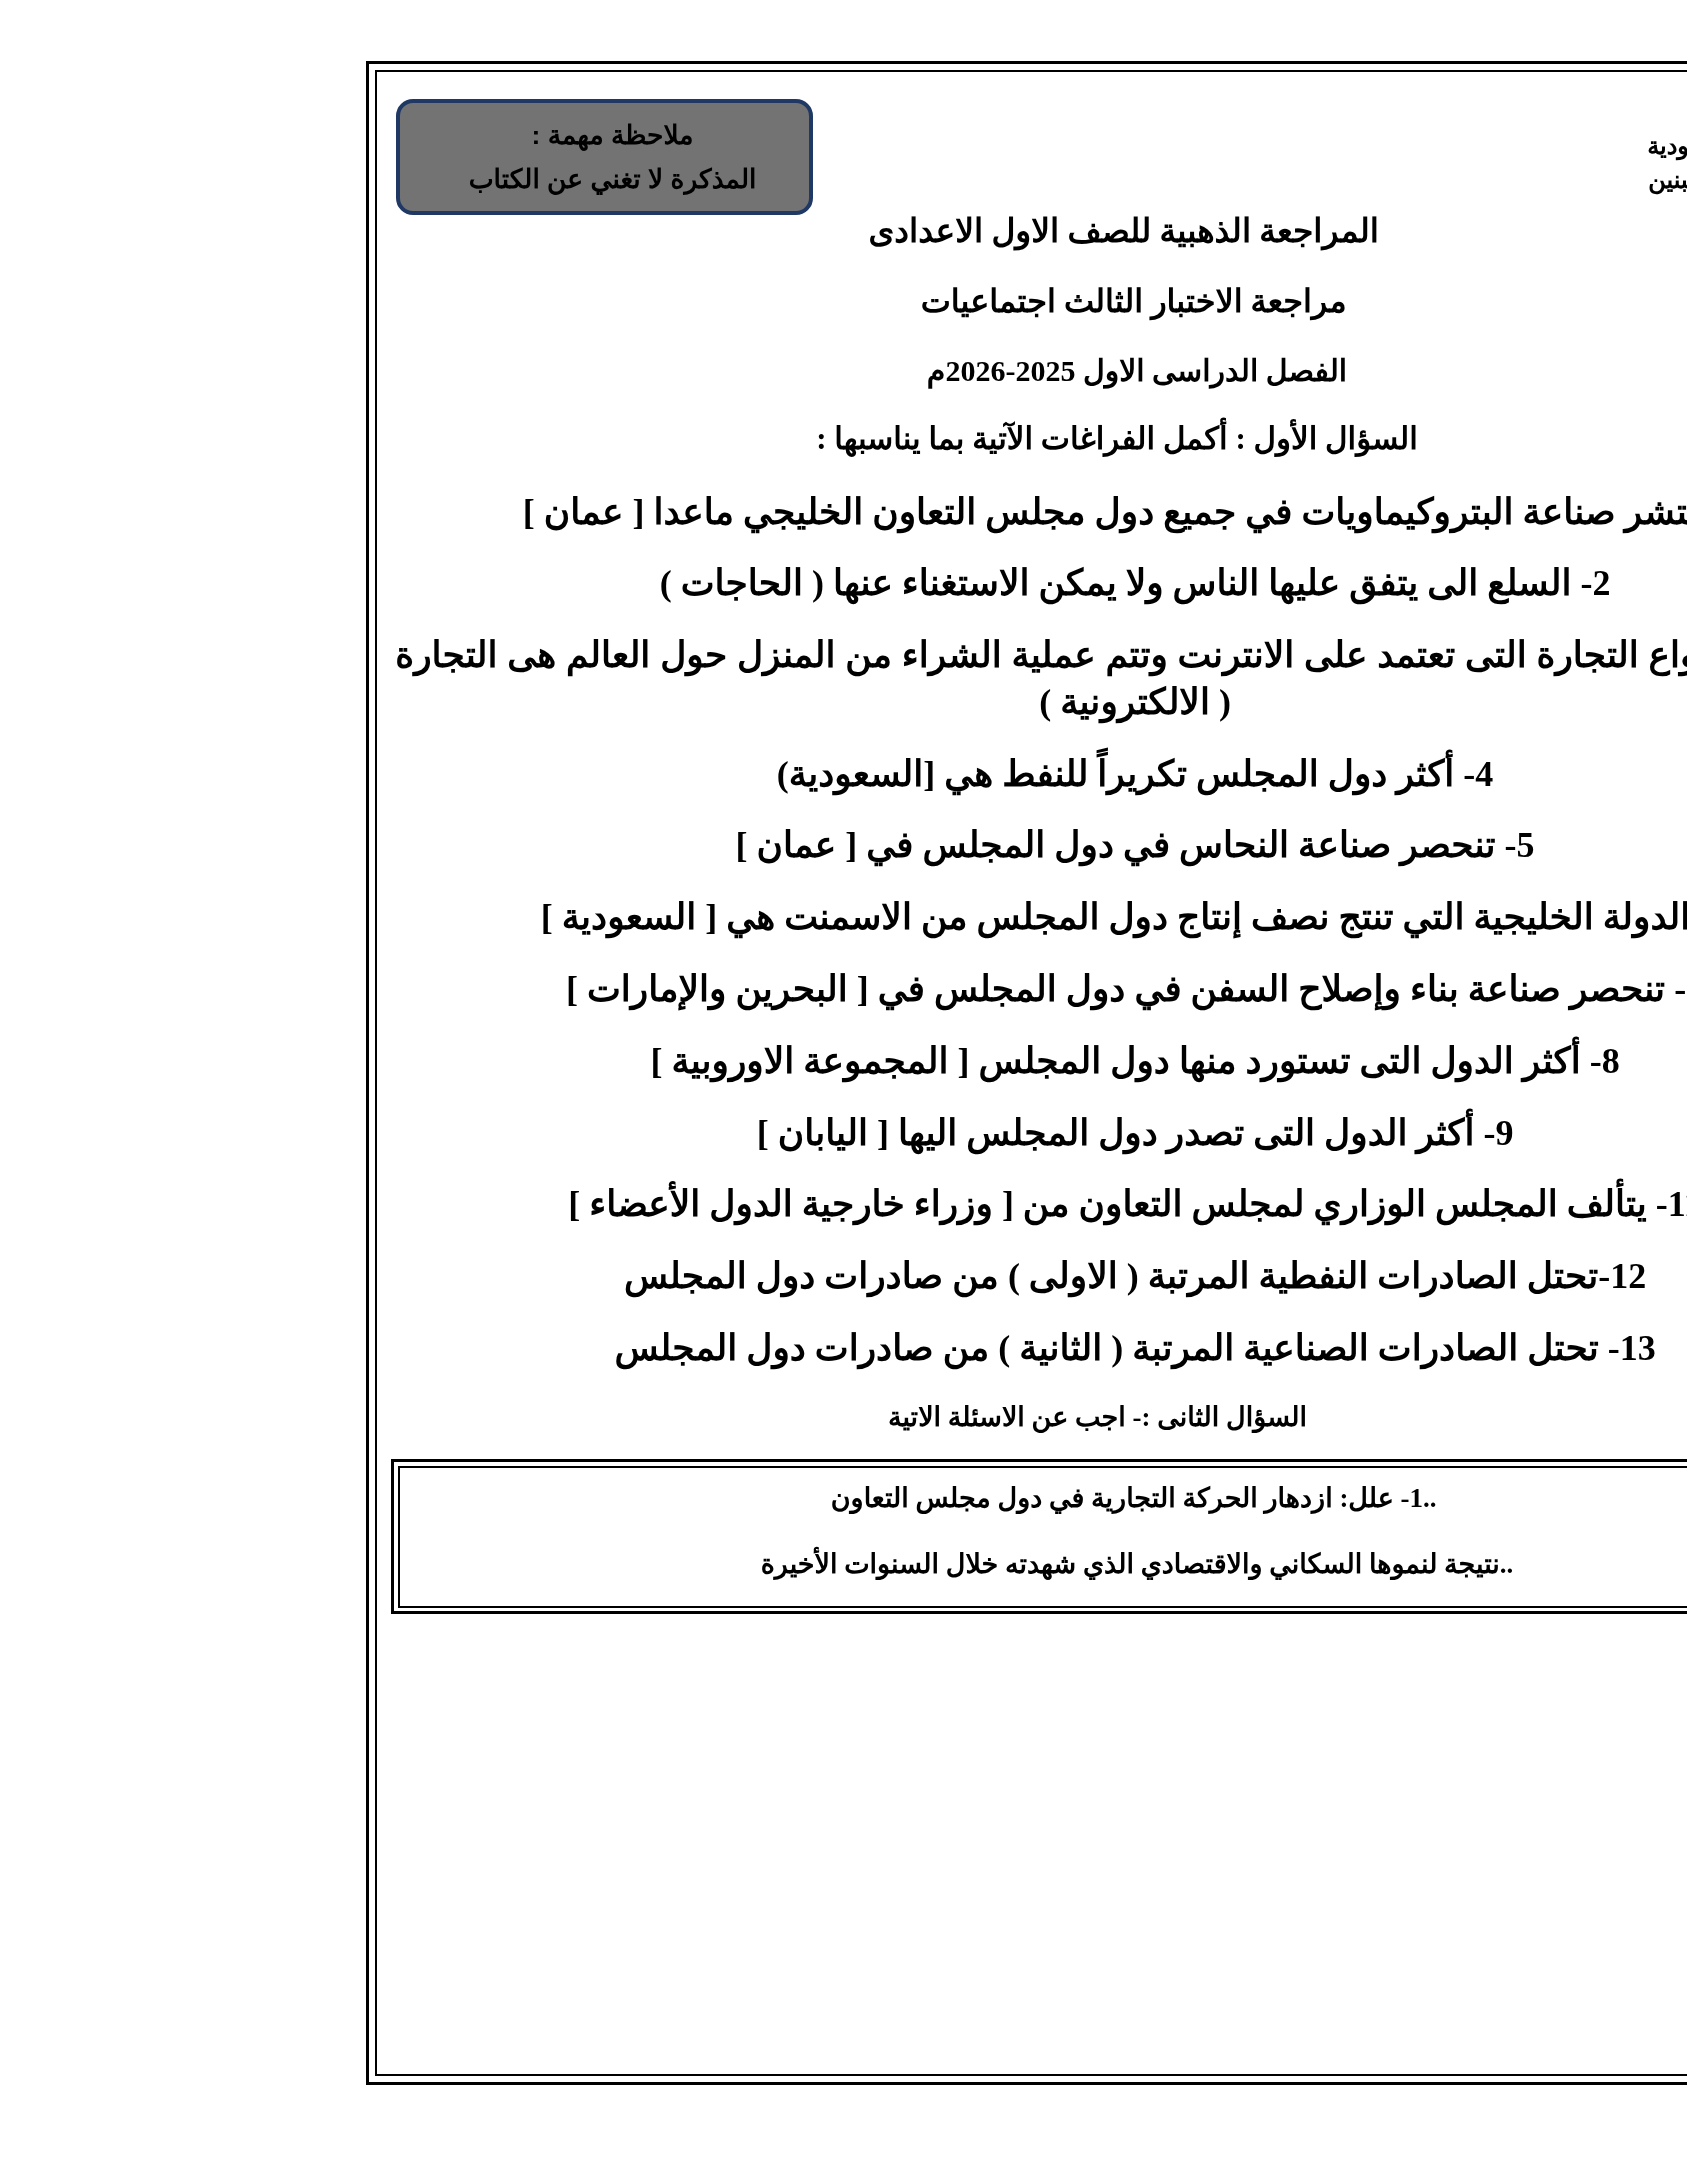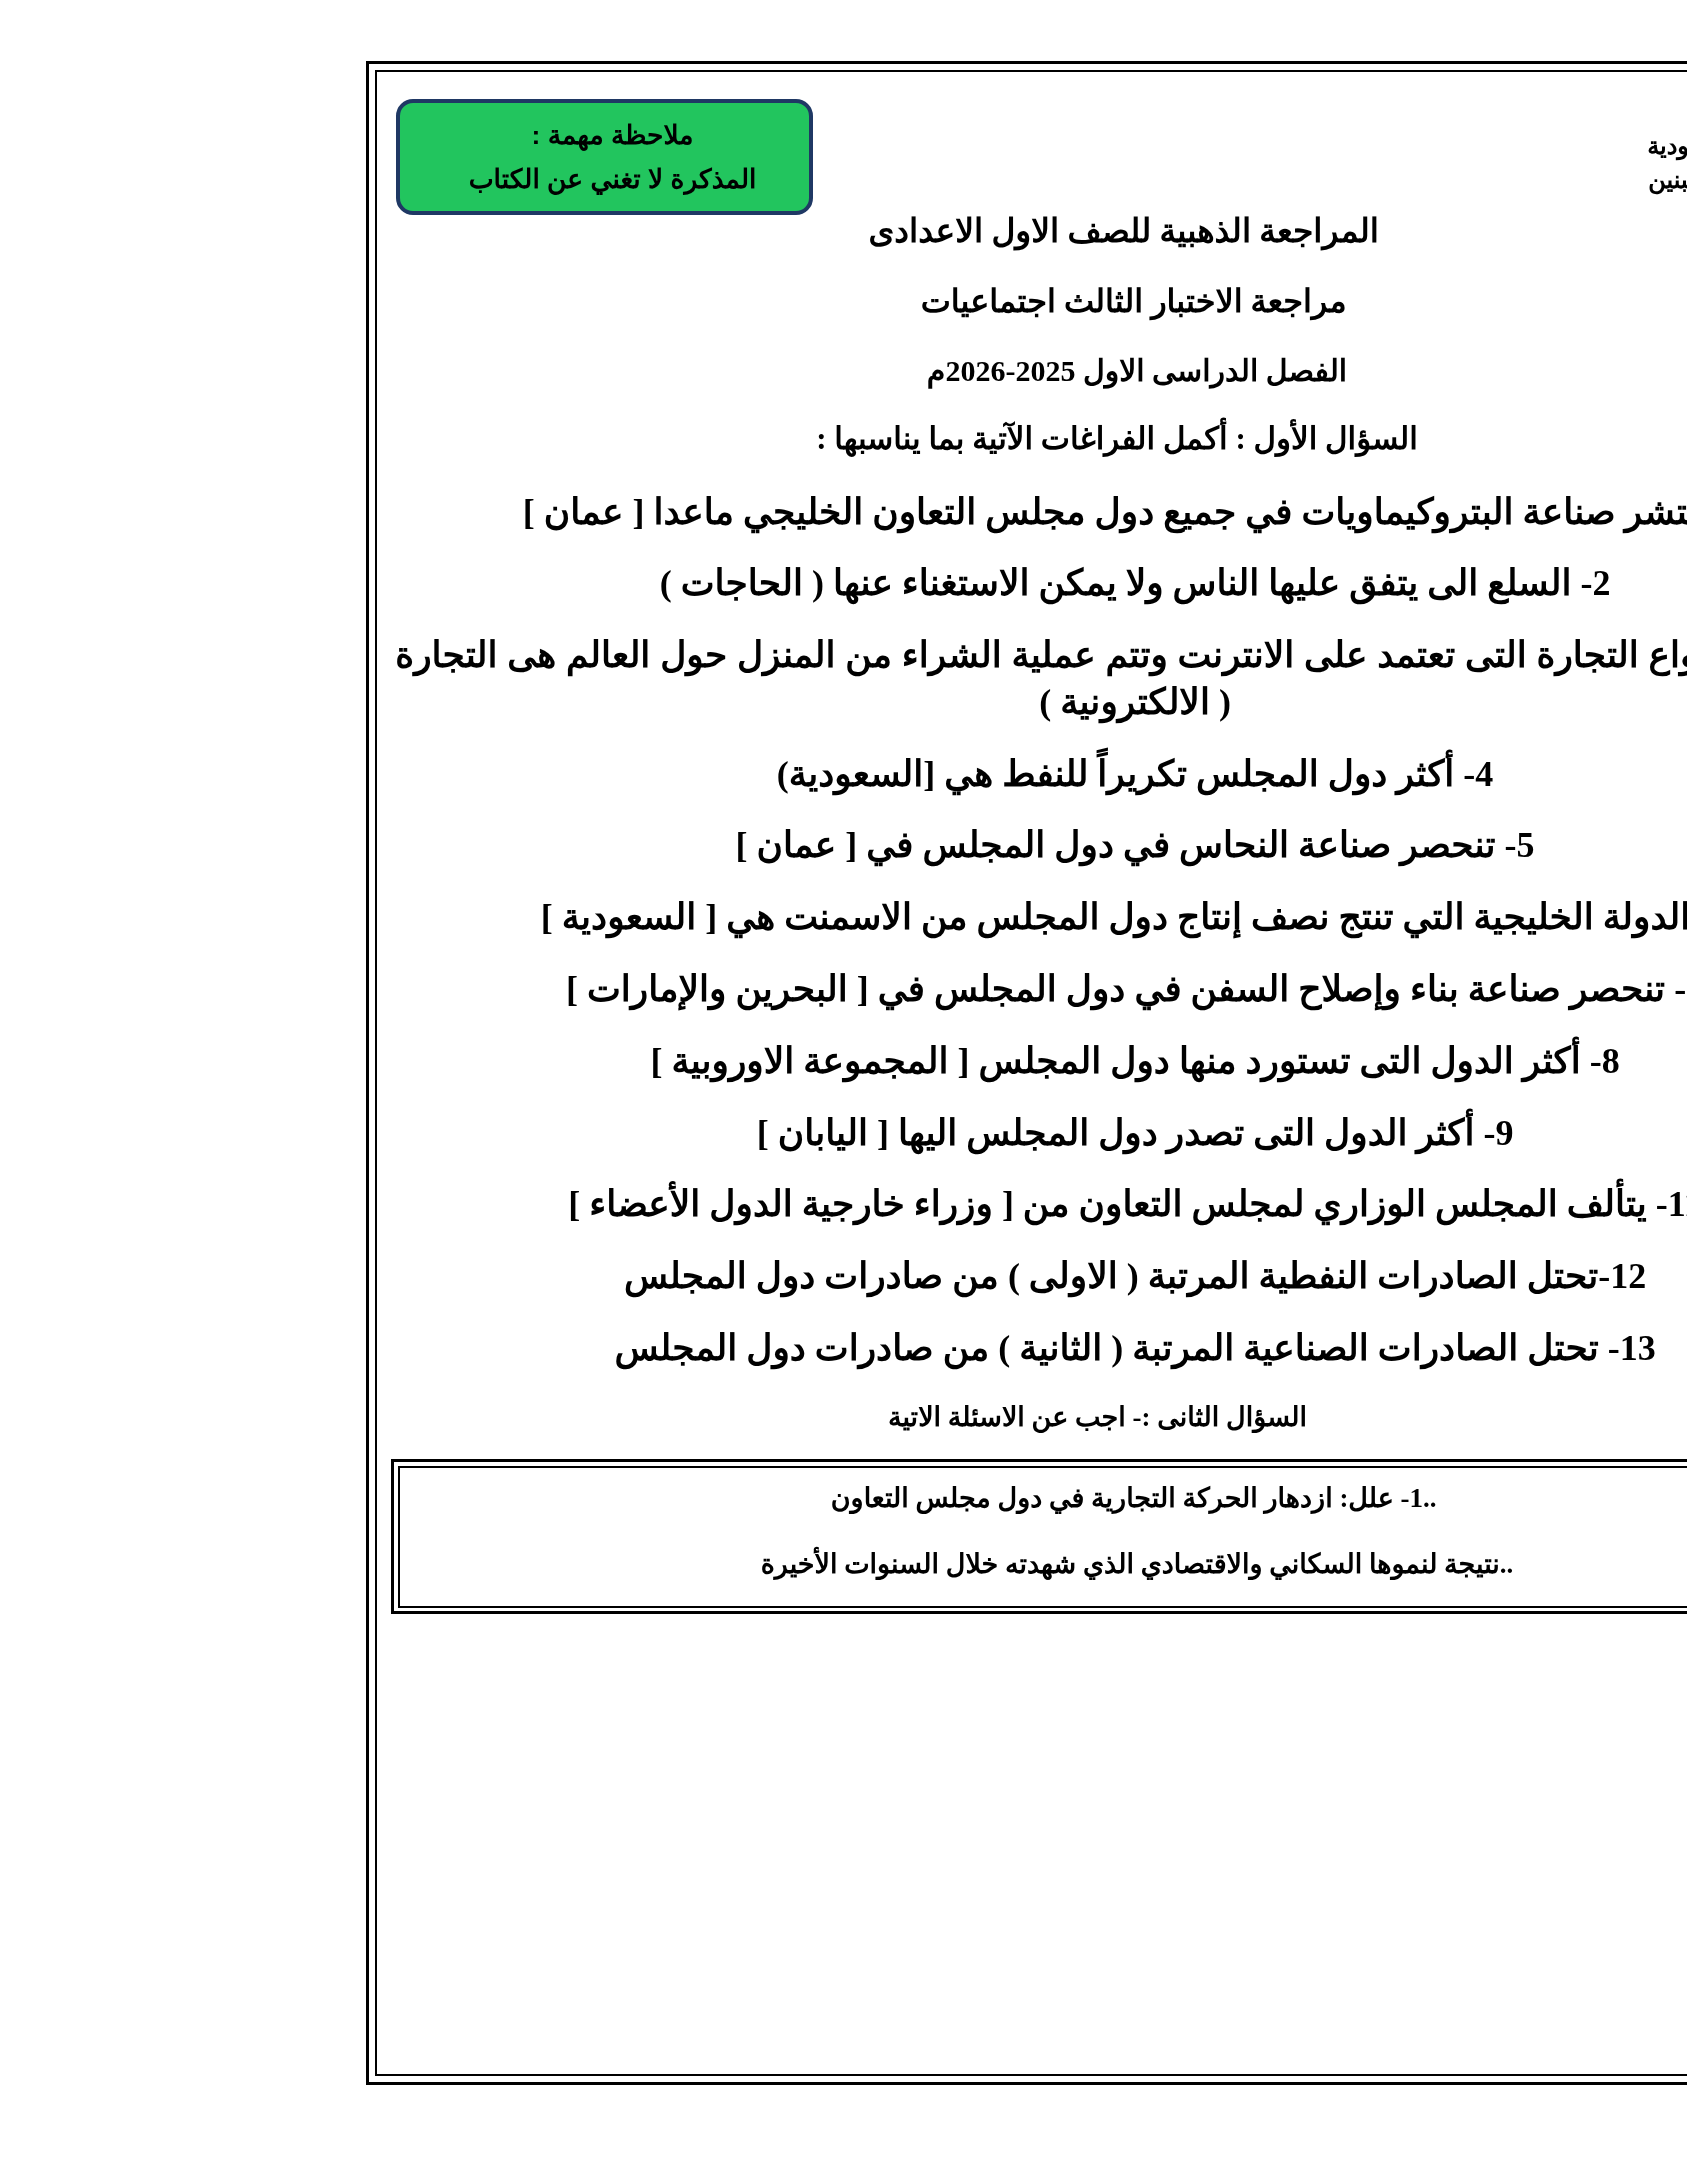--- a/index.html
+++ b/index.html
@@ -63,21 +63,21 @@
     direction: rtl;
   }
   .school-header div { white-space: nowrap; }
 
   .note-box {
     position: absolute;
     left: 10px;
     top: 24.5px;
     width: 417px;
     height: 116px;
-    background: #22c55e;
+    background: #737373;
     border: 4.6px solid #1F3864;
     border-radius: 17px;
     box-sizing: border-box;
     display: flex;
     flex-direction: column;
     align-items: center;
     justify-content: center;
     gap: 12px;
     padding-left: 16px;
   }

